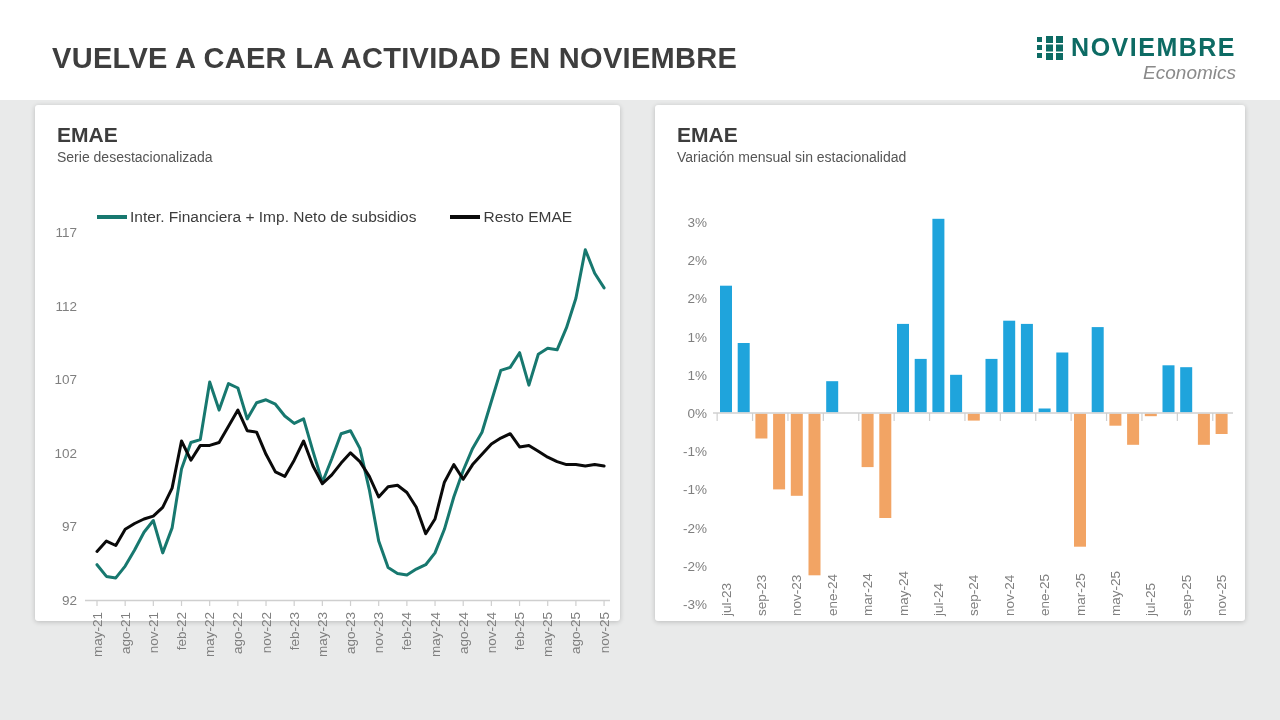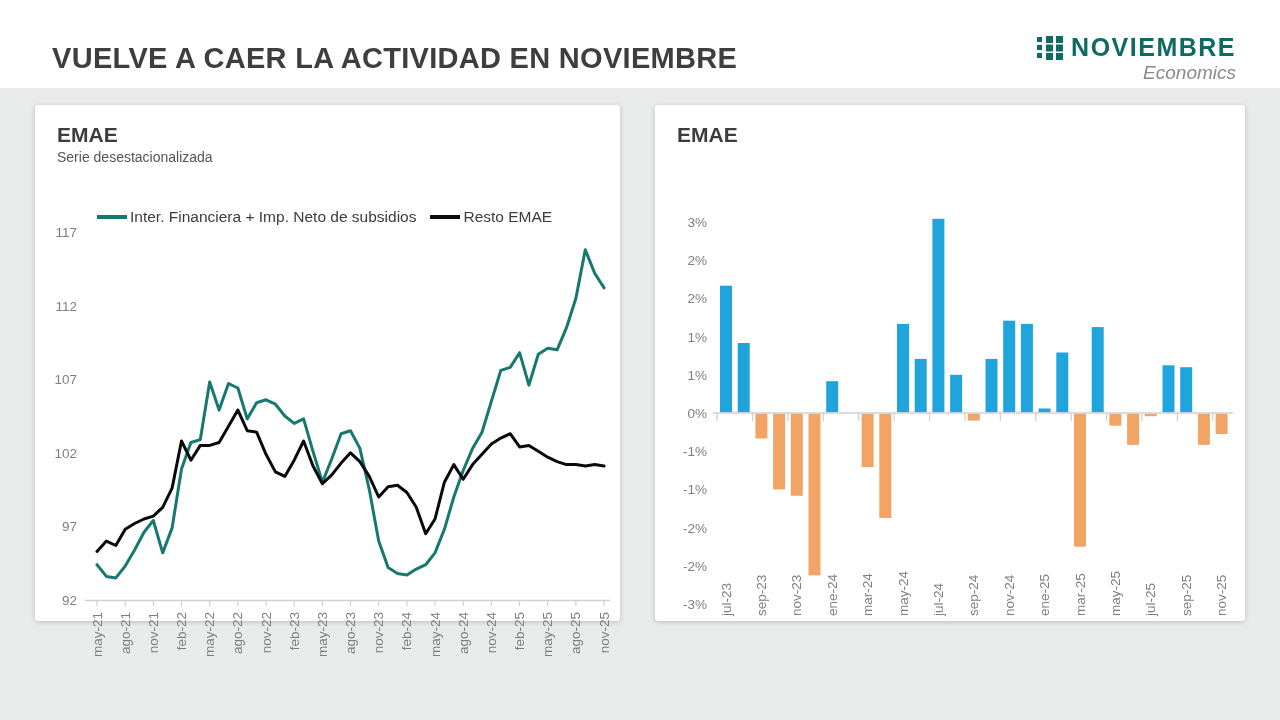--- a/index.html
+++ b/index.html
@@ -1,21 +1,21 @@
 <!DOCTYPE html>
 <html><head>
 <meta charset="utf-8">
 <style>
   html,body{margin:0;padding:0;}
   body{
     width:1280px;height:720px;overflow:hidden;position:relative;
     background:#e9eaea;font-family:"Liberation Sans",sans-serif;
     -webkit-font-smoothing:antialiased;
   }
-  .header-band{position:absolute;left:0;top:0;width:1280px;height:88px;background:#ffffff;}
+  .header-band{position:absolute;left:0;top:0;width:1280px;height:100px;background:#ffffff;}
   .page-title{
     position:absolute;left:52px;top:42px;font-size:29px;font-weight:700;
     color:#3e3e3e;letter-spacing:0.3px;white-space:nowrap;
   }
   .logo{position:absolute;top:33px;right:44px;text-align:right;}
   .logo-row{display:flex;align-items:center;justify-content:flex-end;}
   .logo-icon{margin-right:7px;display:block;}
   .logo-name{font-size:25px;font-weight:700;color:#0d6b64;letter-spacing:1.5px;}
   .logo-tagline{font-size:19px;font-style:italic;color:#8a8a8a;margin-top:0px;}
   .card{
@@ -25,21 +25,21 @@
   #card-left{left:35px;width:585px;}
   #card-right{left:655px;width:590px;}
   .card-title{
     position:absolute;left:22px;top:18px;font-size:21px;font-weight:700;color:#3d3d3d;
   }
   .card-subtitle{
     position:absolute;left:22px;top:44px;font-size:14px;color:#555555;
   }
   .legend{
     position:absolute;left:62px;top:103px;display:flex;align-items:center;
-    font-size:15.5px;color:#3c3c3c;white-space:nowrap;
+    font-size:15.5px;color:#3c3c3c;white-space:nowrap;gap:20px;
   }
   .legend-item{display:flex;align-items:center;}
   .legend-item + .legend-item{margin-left:14px;}
   .legend-swatch{display:inline-block;width:30px;height:4px;margin-right:3px;}
   .chart-svg{position:absolute;left:0;top:0;}
   svg text{font-family:"Liberation Sans",sans-serif;}
 </style>
 </head>
 <body>
 
@@ -125,20 +125,21 @@
       <text x="545.3900000000001" y="507" transform="rotate(-90 545.3900000000001 507)" text-anchor="end" fill="#7f7f7f" font-size="13.5px">ago-25</text>
       <line x1="569.0600000000001" y1="495" x2="569.0600000000001" y2="501" stroke="#cfcfcf" stroke-width="1.2"></line>
       <text x="573.5600000000001" y="507" transform="rotate(-90 573.5600000000001 507)" text-anchor="end" fill="#7f7f7f" font-size="13.5px">nov-25</text>
       <polyline points="62.0,459.7 71.4,471.4 80.8,472.9 90.2,461.1 99.6,445.0 109.0,427.3 118.3,415.5 127.7,447.9 137.1,422.9 146.5,364.0 155.9,337.5 165.3,334.6 174.7,277.1 184.1,305.1 193.5,278.6 202.9,283.0 212.2,313.9 221.6,297.8 231.0,294.8 240.4,299.2 249.8,311.0 259.2,318.4 268.6,313.9 278.0,346.3 287.4,377.2 296.8,353.7 306.1,328.7 315.5,325.7 324.9,343.4 334.3,384.6 343.7,436.1 353.1,462.6 362.5,468.5 371.9,470.0 381.3,464.1 390.7,459.7 400.0,447.9 409.4,424.3 418.8,392.0 428.2,365.5 437.6,343.4 447.0,327.2 456.4,296.3 465.8,265.4 475.2,262.4 484.6,247.7 493.9,280.1 503.3,249.2 512.7,243.3 522.1,244.8 531.5,222.7 540.9,193.2 550.3,144.7 559.7,168.2 569.1,182.9" fill="none" stroke="#17786F" stroke-width="3" stroke-linejoin="round" stroke-linecap="round"></polyline>
       <polyline points="62.0,446.4 71.4,436.1 80.8,440.5 90.2,424.3 99.6,418.5 109.0,414.0 118.3,411.1 127.7,402.3 137.1,383.1 146.5,336.0 155.9,355.2 165.3,340.4 174.7,340.4 184.1,337.5 193.5,321.3 202.9,305.1 212.2,325.7 221.6,327.2 231.0,349.3 240.4,366.9 249.8,371.4 259.2,355.2 268.6,336.0 278.0,361.0 287.4,378.7 296.8,369.9 306.1,358.1 315.5,347.8 324.9,356.6 334.3,371.4 343.7,392.0 353.1,381.7 362.5,380.2 371.9,387.5 381.3,402.3 390.7,428.8 400.0,414.0 409.4,377.2 418.8,359.6 428.2,374.3 437.6,359.6 447.0,349.3 456.4,339.0 465.8,333.1 475.2,328.7 484.6,341.9 493.9,340.4 503.3,346.3 512.7,352.2 522.1,356.6 531.5,359.6 540.9,359.6 550.3,361.0 559.7,359.6 569.1,361.0" fill="none" stroke="#0A0A0A" stroke-width="3" stroke-linejoin="round" stroke-linecap="round"></polyline>
     </svg>
 </div>
 
 <div class="card" id="card-right">
   <div class="card-title">EMAE</div>
+  <div class="card-subtitle">Variación mensual sin estacionalidad</div>
   <svg id="bar-svg" class="chart-svg" width="590" height="592">
       <text x="52" y="122" text-anchor="end" fill="#7f7f7f" font-size="13.5px">3%</text>
       <text x="52" y="160.2" text-anchor="end" fill="#7f7f7f" font-size="13.5px">2%</text>
       <text x="52" y="198.4" text-anchor="end" fill="#7f7f7f" font-size="13.5px">2%</text>
       <text x="52" y="236.6" text-anchor="end" fill="#7f7f7f" font-size="13.5px">1%</text>
       <text x="52" y="274.8" text-anchor="end" fill="#7f7f7f" font-size="13.5px">1%</text>
       <text x="52" y="313" text-anchor="end" fill="#7f7f7f" font-size="13.5px">0%</text>
       <text x="52" y="351.2" text-anchor="end" fill="#7f7f7f" font-size="13.5px">-1%</text>
       <text x="52" y="389.4" text-anchor="end" fill="#7f7f7f" font-size="13.5px">-1%</text>
       <text x="52" y="427.6" text-anchor="end" fill="#7f7f7f" font-size="13.5px">-2%</text>

